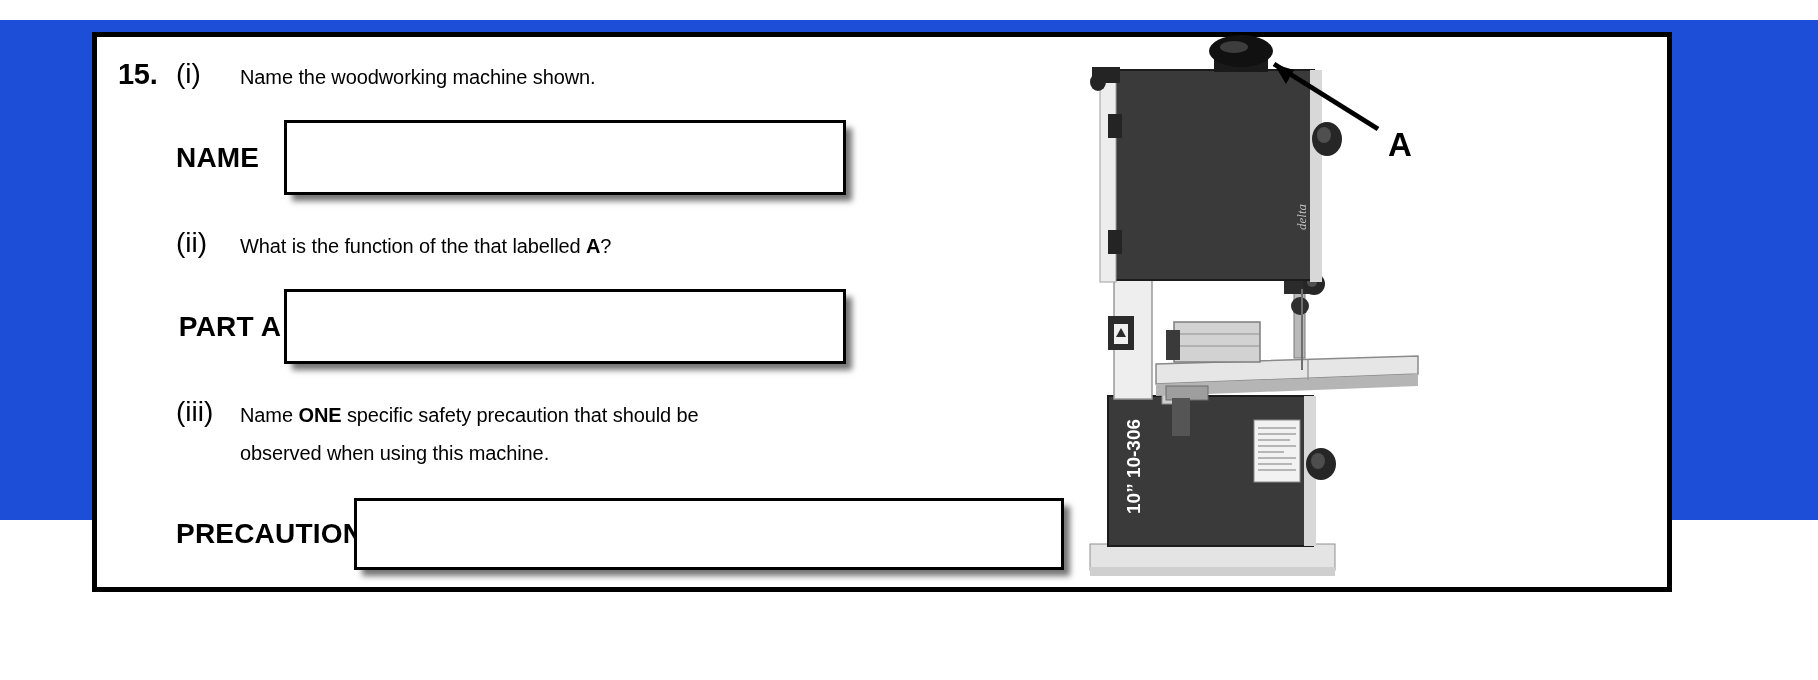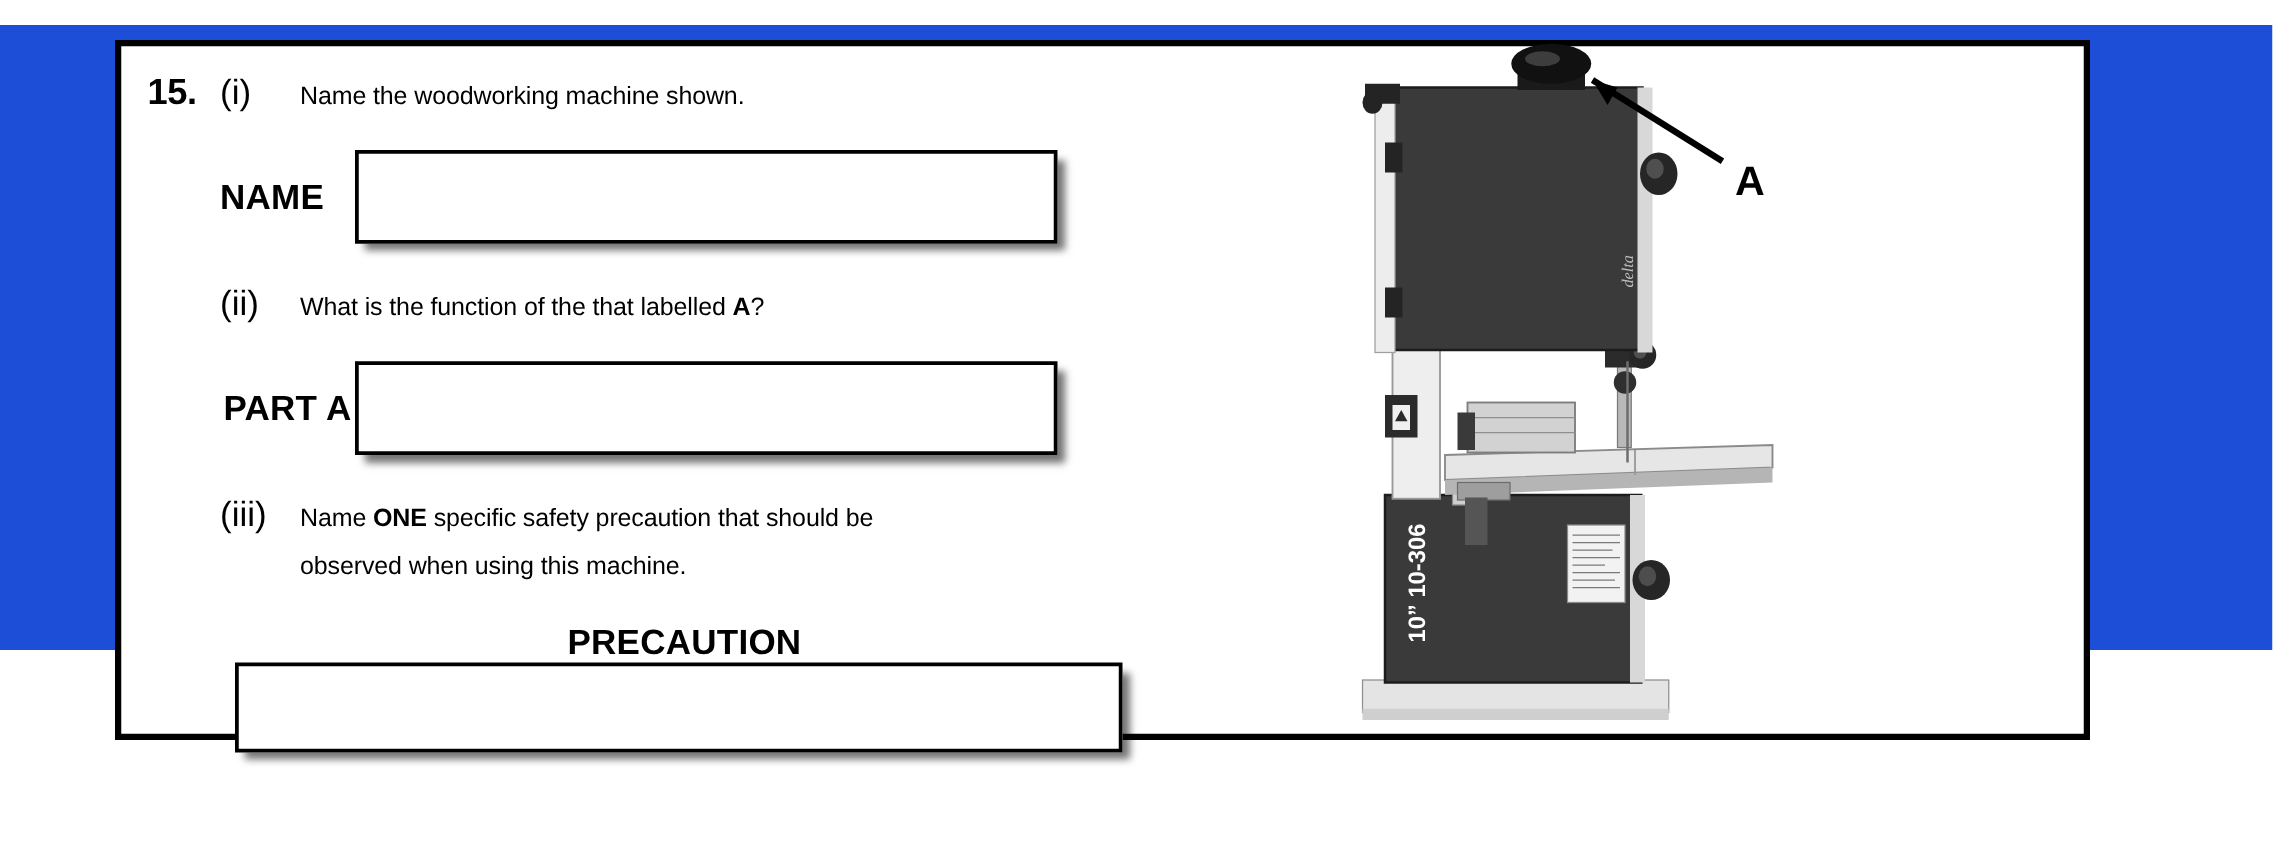--- a/index.html
+++ b/index.html
@@ -81,21 +81,21 @@
   .part-text b { font-weight: bold; }
 
   
   .answer-row {
     position: absolute;
     display: flex;
     align-items: center;
   }
   .answer-row-name      { left: 0px;  top: 70px; }
   .answer-row-parta     { left: 0px;  top: 70px; text-align: center; }
-  .answer-row-precaution{ left: 12px;  top: 110px; flex-direction: column; }
+  .answer-row-precaution{ left: 0px;  top: 110px; }
 
   .answer-label {
     font-size: 28px;
     font-weight: bold;
     letter-spacing: 0.2px;
     white-space: nowrap;
   }
   .answer-label-name       { width: 108px; }
   .answer-label-parta      { width: 108px; }
   .answer-label-precaution { width: 178px; }

